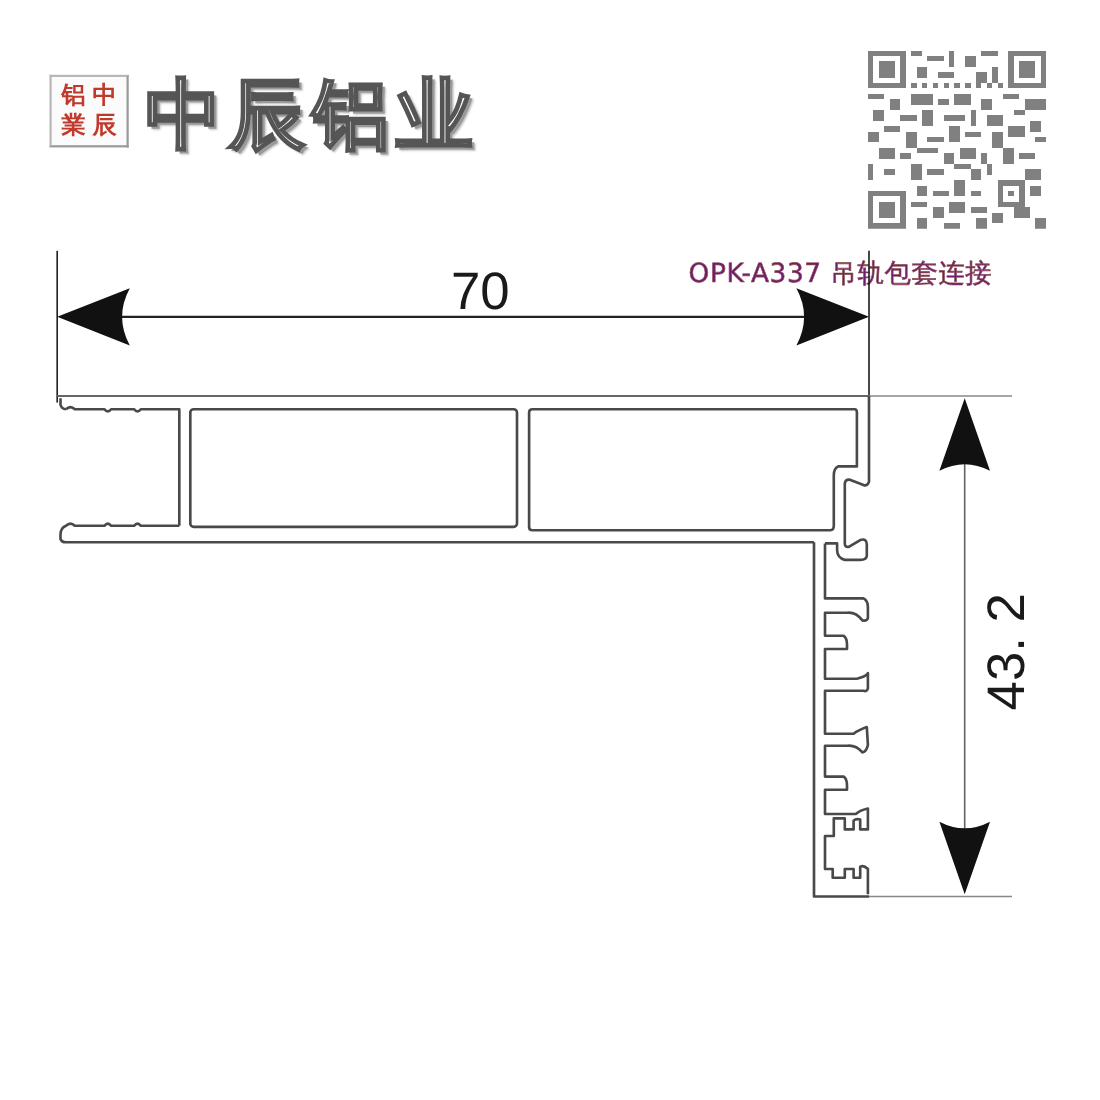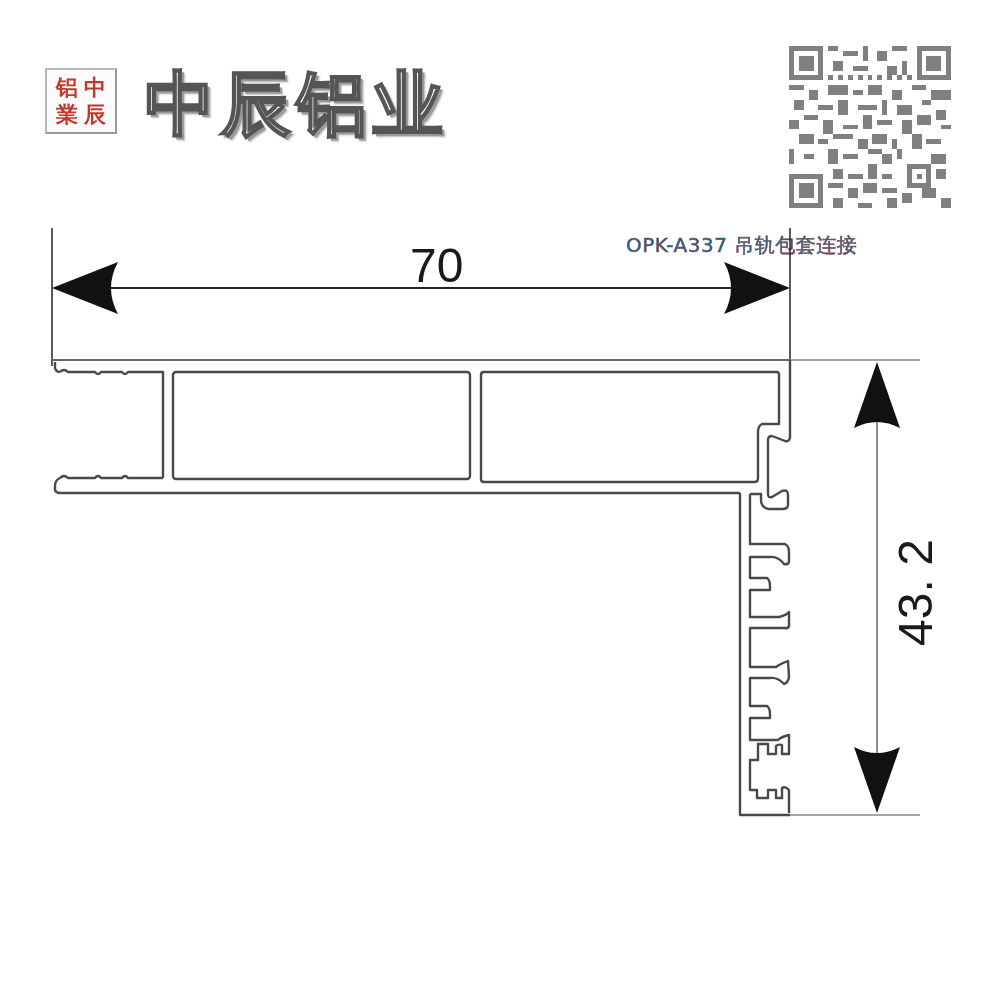--- a/index.html
+++ b/index.html
@@ -1,21 +1,21 @@
 <!DOCTYPE html>
 <html><head>
   <meta charset="utf-8">
   <style>
     html, body { margin: 0; padding: 0; background: #ffffff; }
     body { width: 1000px; height: 1000px; position: relative; overflow: hidden; font-family: "DejaVu Sans", sans-serif; }
     .logo-seal { position: absolute; left: 45px; top: 68px; width: 72px; height: 66px; border: 2px solid #b8b8b8; border-right-color:#9a9a9a; border-bottom-color:#9a9a9a; box-sizing: border-box; display:grid; grid-template-columns: 1fr 1fr; grid-template-rows: 1fr 1fr; padding: 4px 6px; background:#fbfbfb; }
     .logo-seal span { color: #c0392b; font-family: "DejaVu Serif", serif; font-size: 22px; line-height: 26px; text-align:center; font-weight: bold; }
     .logo-title { position: absolute; left: 132px; top: 58px; font-size: 70px; font-weight: bold; color: #ffffff; letter-spacing: 6px; font-family: "DejaVu Sans", sans-serif;
-      -webkit-text-stroke: 2px #555; text-shadow: 3px 3px 0 #9a9a9a, 4px 4px 2px #bbb; margin-left: 13px; }
-    .model-label { position: absolute; left: 626px; top: 232px; font-size: 20px; color: #0369a1; font-family: "DejaVu Sans", sans-serif; -webkit-text-stroke: 0.6px #8a5050; letter-spacing: 0.5px; white-space: nowrap; }
+      -webkit-text-stroke: 2px #555; text-shadow: 3px 3px 0 #9a9a9a, 4px 4px 2px #bbb; }
+    .model-label { position: absolute; left: 626px; top: 232px; font-size: 24px; color: #701a75; font-family: "DejaVu Sans", sans-serif; -webkit-text-stroke: 0.6px #8a5050; letter-spacing: 0.5px; white-space: nowrap; }
     .dim-70 { position: absolute; left: 410px; top: 218px; font-size: 48px; color: #1a1a1a; font-family: "Liberation Sans", sans-serif; margin-top: 20px; }
     .dim-432 { position: absolute; left: 862px; top: 565px; font-size: 48px; color: #1a1a1a; font-family: "Liberation Sans", sans-serif; transform: rotate(-90deg); transform-origin: center; white-space: nowrap; }
     svg.drawing { position: absolute; left: 0; top: 0; }
     .qr { position: absolute; left: 789px; top: 46px; width: 162px; height: 162px; }
   </style>
 </head>
 <body>
 
 <div class="logo-seal">
   <span>铝</span>

